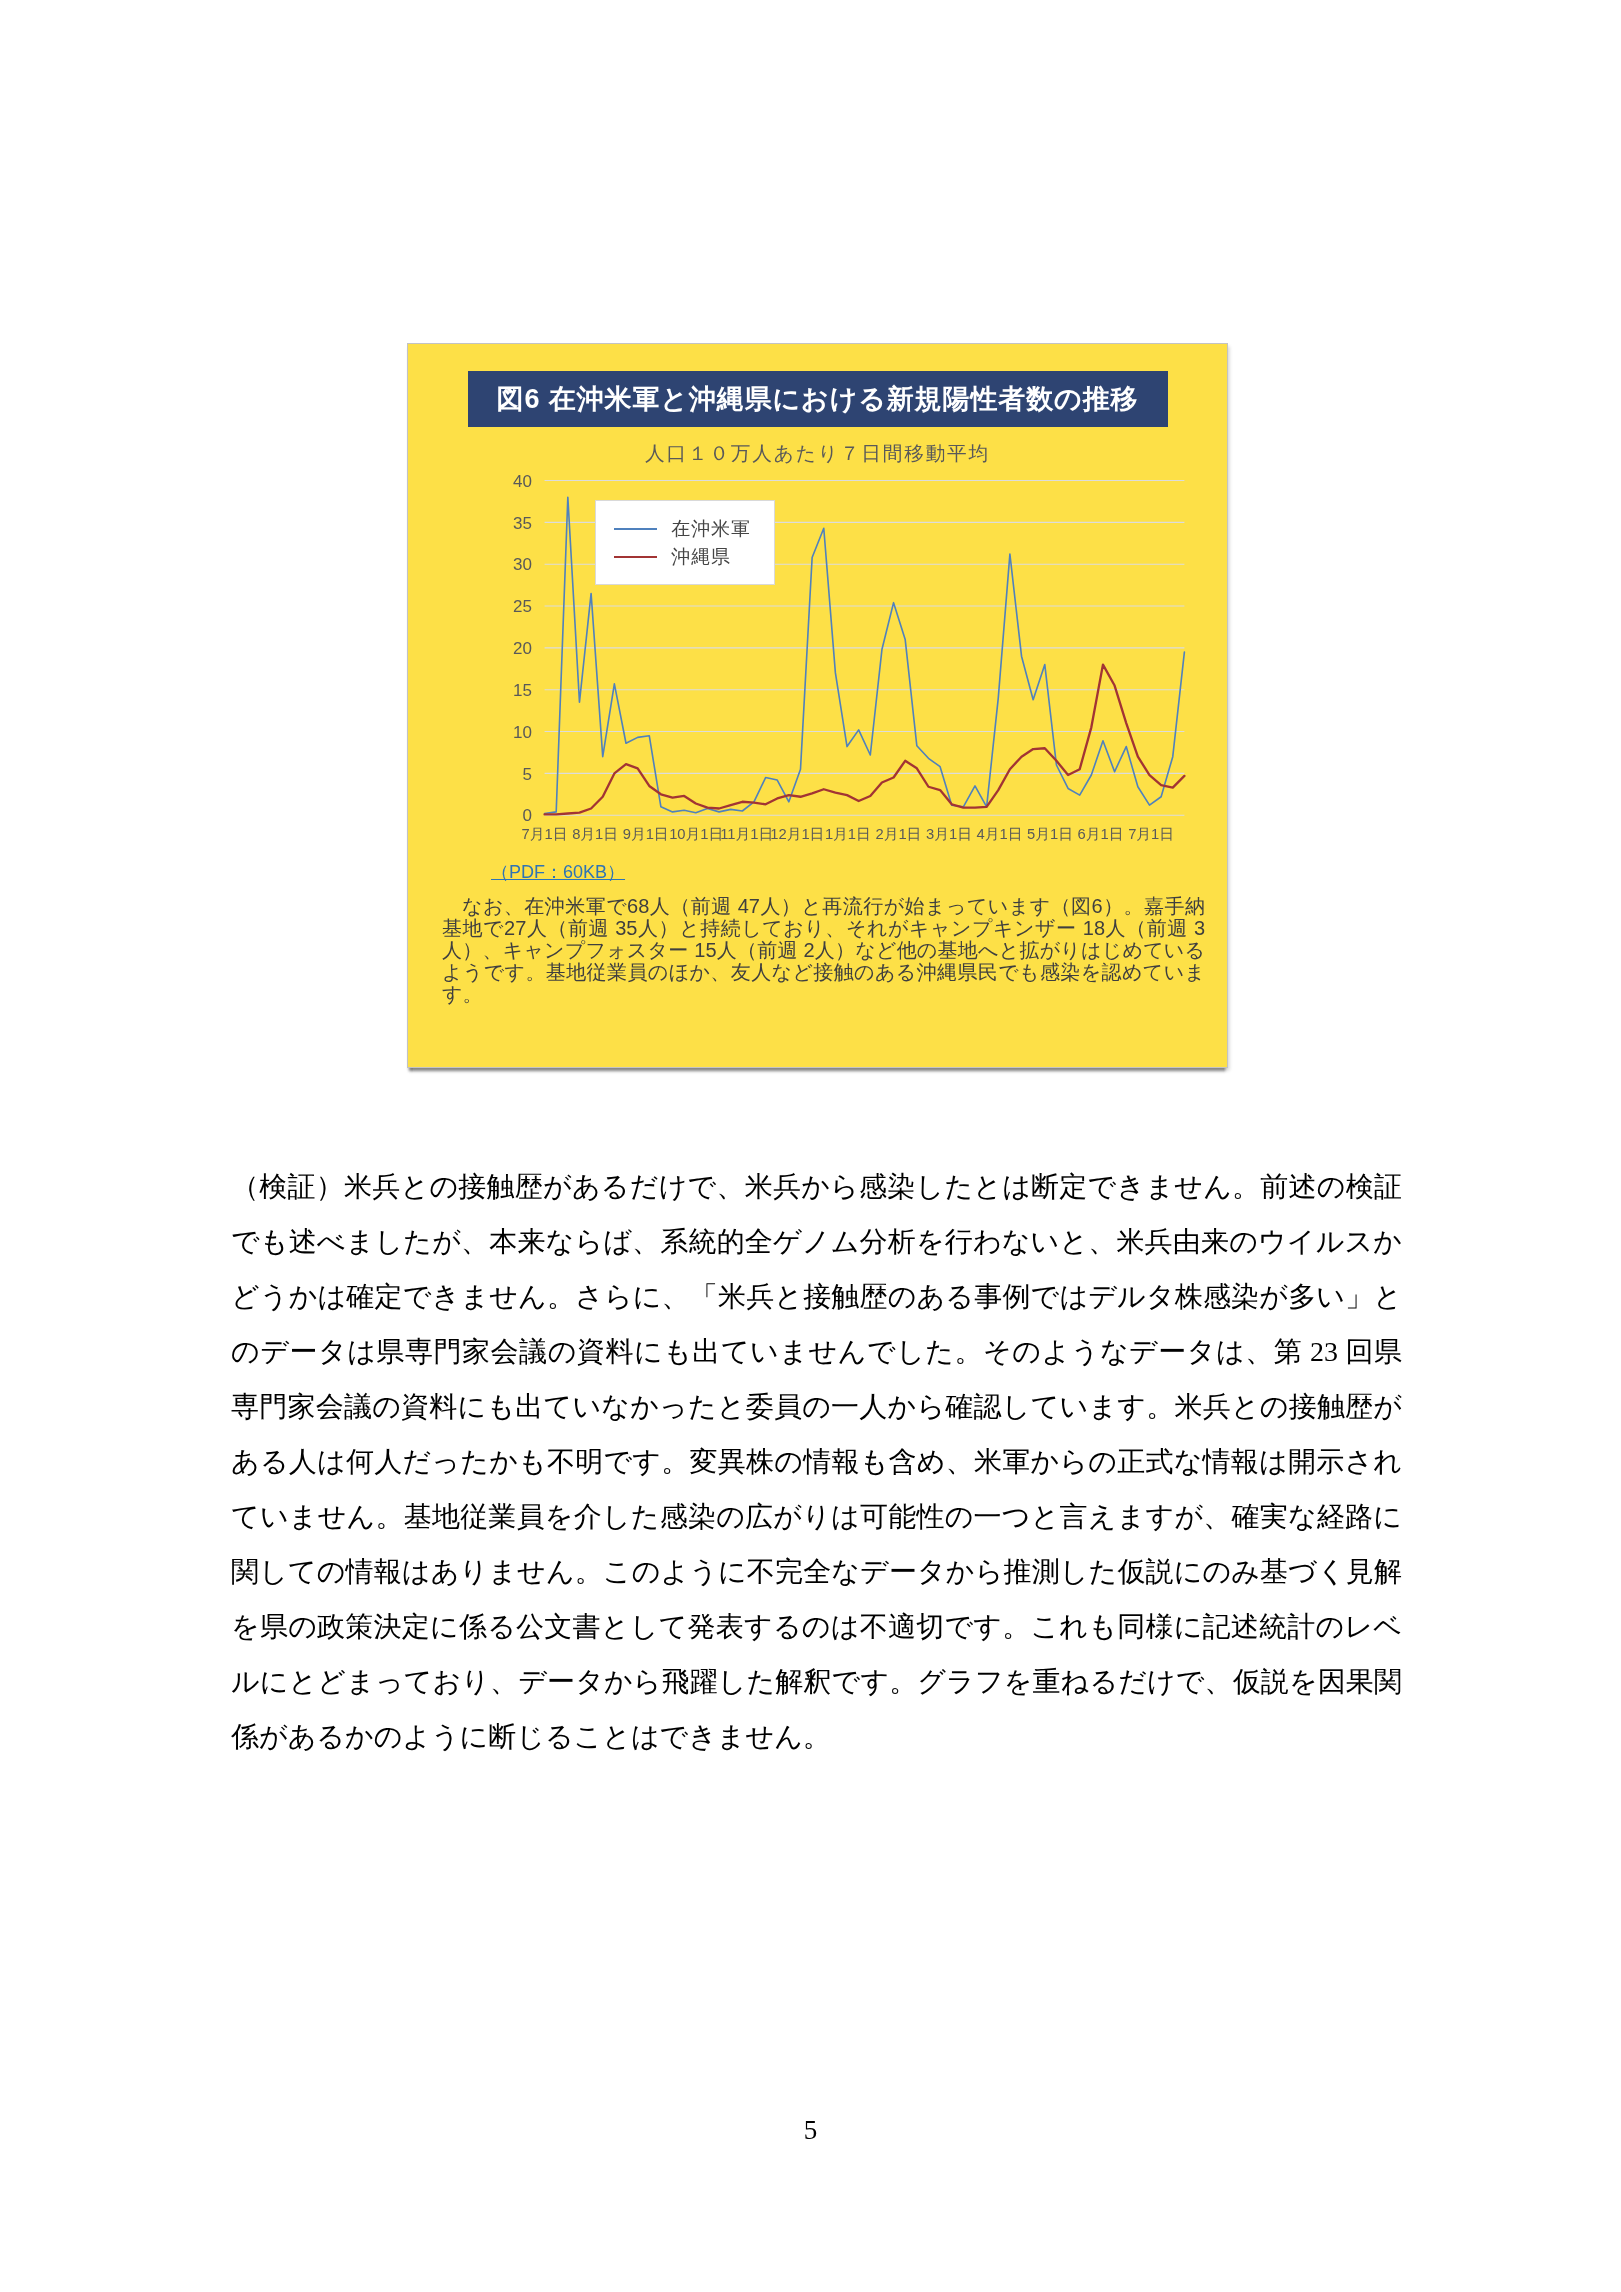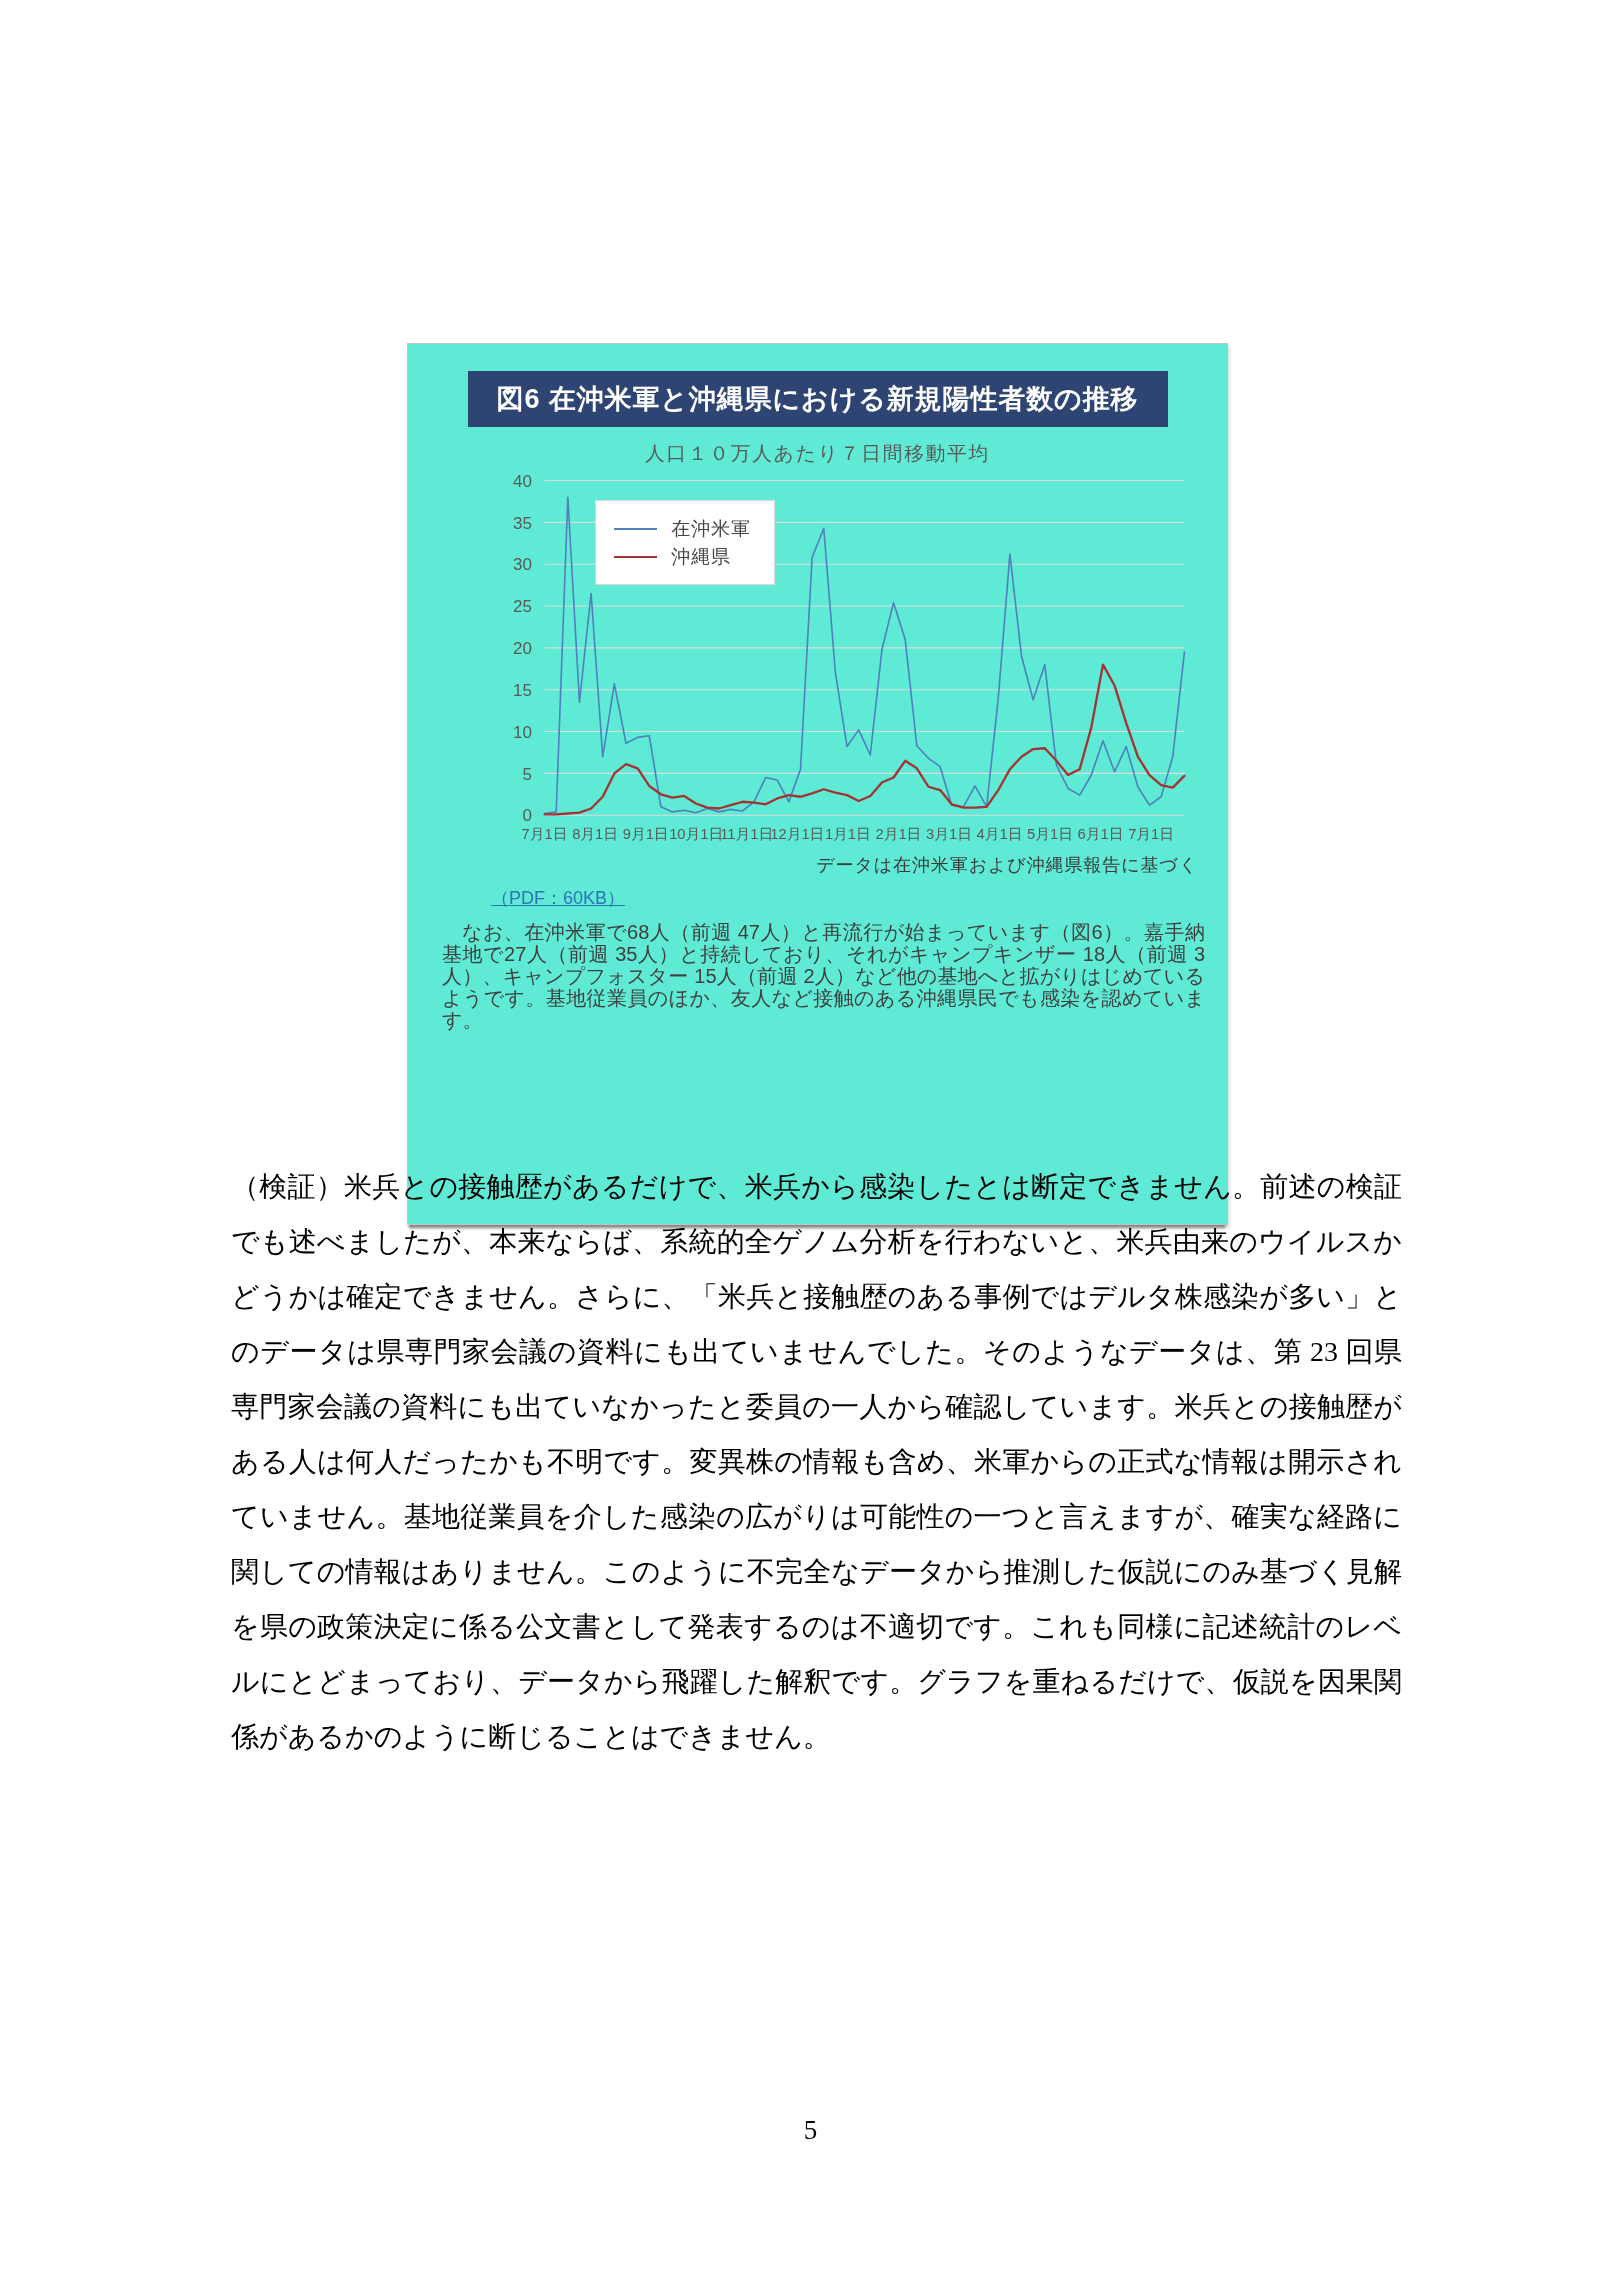--- a/index.html
+++ b/index.html
@@ -10,22 +10,22 @@
     font-family:"Liberation Serif","DejaVu Serif",serif;
     color:#000;
     overflow:hidden;
   }
   .heading{
     position:absolute;left:227px;top:265px;width:1182px;
     font-size:27px;letter-spacing:0.4px;white-space:nowrap;
   }
   
   .figure-box{
-    position:absolute;left:407px;top:343px;width:821px;height:882px;
-    background:#5eead4;
+    position:absolute;left:407px;top:343px;width:821px;height:725px;
+    background:#fde047;
     border:0.9px solid #c3c3c3;
     box-shadow:0 4.5px 2.7px -1.8px rgba(90,90,90,.75), 1.8px 2.7px 3.6px rgba(0,0,0,.18);
     font-family:"Liberation Sans","DejaVu Sans",sans-serif;
     box-sizing:border-box;
   }
   .fig-title-bar{
     margin:27px auto 0;width:700px;height:56px;
     background:#2e4472;color:#ffffff;
     font-size:27px;font-weight:bold;letter-spacing:0.9px;
     text-align:center;line-height:56px;
@@ -121,21 +121,20 @@
           <span class="legend-swatch" id="swatch-0" style="border-top-color: rgb(79, 129, 189);"></span>
           <span class="legend-label">在沖米軍</span>
         </div>
         <div class="legend-item">
           <span class="legend-swatch" id="swatch-1" style="border-top-color: rgb(162, 52, 52);"></span>
           <span class="legend-label">沖縄県</span>
         </div>
       </div>
     </div>
 
-    <div class="fig-caption">データは在沖米軍および沖縄県報告に基づく</div>
 
     <a class="pdf-link">（PDF：60KB）</a>
 
     <p class="fig-note">なお、在沖米軍で68人（前週 47人）と再流行が始まっています（図6）。嘉手納基地で27人（前週 35人）と持続しており、それがキャンプキンザー 18人（前週 3人）、キャンプフォスター 15人（前週 2人）など他の基地へと拡がりはじめているようです。基地従業員のほか、友人など接触のある沖縄県民でも感染を認めています。</p>
   </figure>
 
   <p class="body-text">（検証）米兵との接触歴があるだけで、米兵から感染したとは断定できません。前述の検証でも述べましたが、本来ならば、系統的全ゲノム分析を行わないと、米兵由来のウイルスかどうかは確定できません。さらに、「米兵と接触歴のある事例ではデルタ株感染が多い」とのデータは県専門家会議の資料にも出ていませんでした。そのようなデータは、第 23 回県専門家会議の資料にも出ていなかったと委員の一人から確認しています。米兵との接触歴がある人は何人だったかも不明です。変異株の情報も含め、米軍からの正式な情報は開示されていません。基地従業員を介した感染の広がりは可能性の一つと言えますが、確実な経路に関しての情報はありません。このように不完全なデータから推測した仮説にのみ基づく見解を県の政策決定に係る公文書として発表するのは不適切です。これも同様に記述統計のレベルにとどまっており、データから飛躍した解釈です。グラフを重ねるだけで、仮説を因果関係があるかのように断じることはできません。</p>
 
   <div class="page-number">5</div>
 

